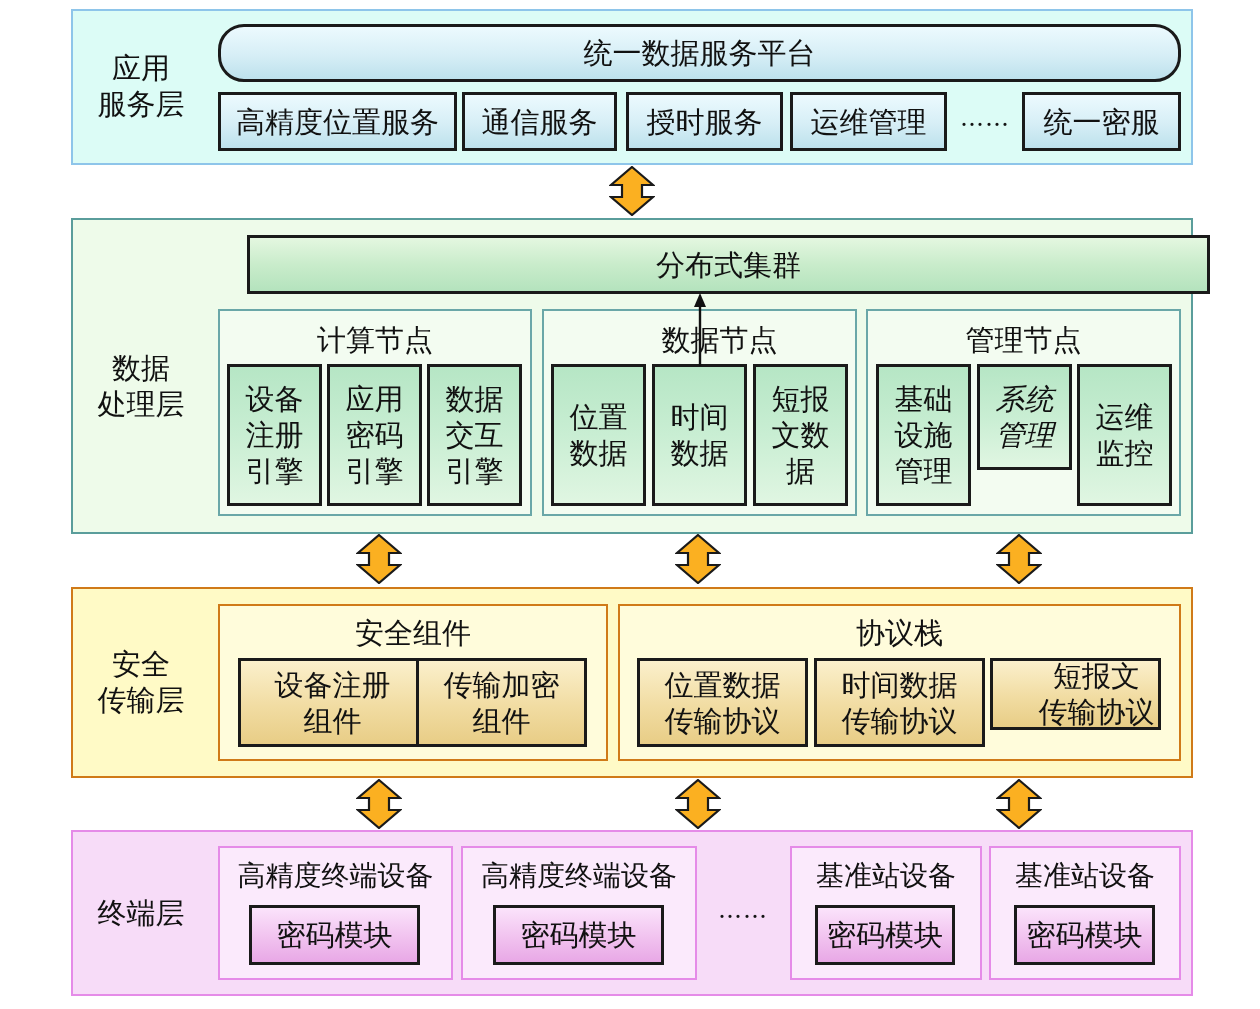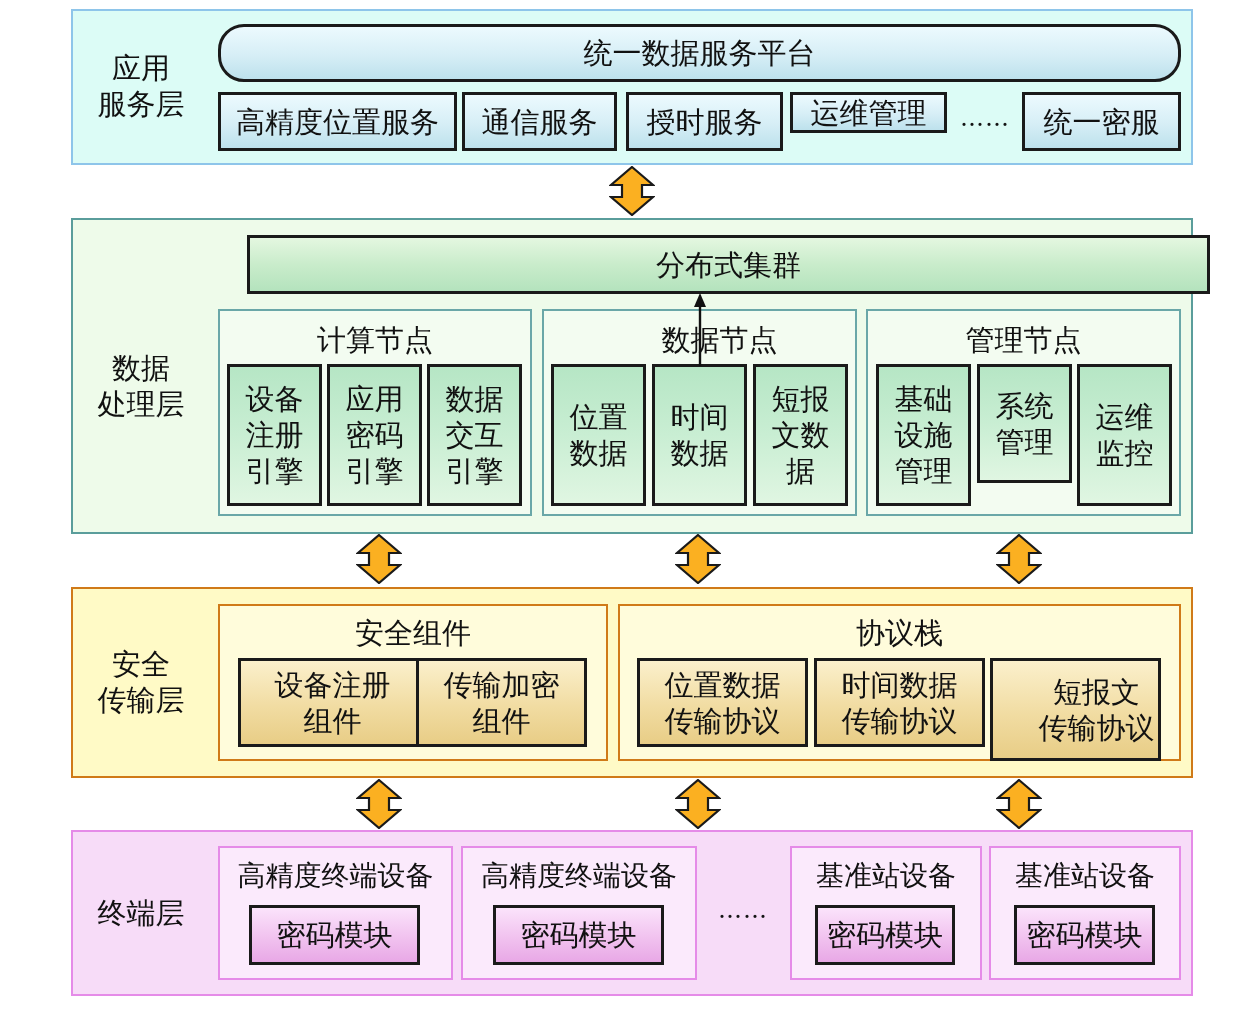--- a/index.html
+++ b/index.html
@@ -40,21 +40,21 @@
 </head>
 <body>
 
 <div id="l1" class="layer"></div>
 <div class="layer-label" style="left:86px; top:50px; width:110px;">应用
 服务层</div>
 <div class="box cyan" style="left:218px; top:24px; width:963px; height:58px;border-radius:26px;">统一数据服务平台</div>
 <div class="box cyan" style="left:218px; top:92px; width:239px; height:59px;">高精度位置服务</div>
 <div class="box cyan" style="left:462px; top:92px; width:155px; height:59px;">通信服务</div>
 <div class="box cyan" style="left:626px; top:92px; width:157px; height:59px;">授时服务</div>
-<div class="box cyan" style="left:790px; top:92px; width:157px; height:41px;">运维管理</div>
+<div class="box cyan" style="left:790px; top:92px; width:157px; height:59px;">运维管理</div>
 <div class="ellipsis" style="left:952px; top:104px; width:66px; text-align:center;">……</div>
 <div class="box cyan" style="left:1022px; top:92px; width:159px; height:59px;">统一密服</div>
 
 <svg class="arrow" style="left:609px; top:166px;" viewBox="0 0 46 50">
   <path d="M23 1 L44 19 L33 19 L33 31 L44 31 L23 49 L2 31 L13 31 L13 19 L2 19 Z" fill="#fbb021" stroke="#1a1a1a" stroke-width="2.2" stroke-linejoin="miter"></path>
 </svg>
 
 <div id="l2" class="layer"></div>
 <div class="layer-label" style="left:86px; top:350px; width:110px;">数据
 处理层</div>
@@ -83,21 +83,21 @@
 <div class="box green" style="left:753px; top:364px; width:95px; height:142px;">短报
 文数
 据</div>
 
 <div class="panel green-panel" style="left:866px; top:309px; width:315px; height:207px;">
   <div class="panel-title" style="top:12px;">管理节点</div>
 </div>
 <div class="box green" style="left:876px; top:364px; width:95px; height:142px;">基础
 设施
 管理</div>
-<div class="box green" style="left:977px; top:364px; width:95px; height:119px;">系统
+<div class="box green" style="left:977px; top:364px; width:95px; height:106px;font-style:italic;">系统
 管理</div>
 <div class="box green" style="left:1077px; top:364px; width:95px; height:142px;">运维
 监控</div>
 
 <svg class="abs" style="left:690px; top:292px; width:20px; height:74px;" viewBox="0 0 20 74">
   <line x1="10" y1="12" x2="10" y2="74" stroke="#111" stroke-width="2.4"></line>
   <path d="M10 1 L16 15 L4 15 Z" fill="#111"></path>
 </svg>
 
 <svg class="arrow" style="left:356px; top:534px;" viewBox="0 0 46 50">
@@ -122,21 +122,21 @@
 <div class="box tan" style="left:416px; top:658px; width:171px; height:89px;">传输加密
 组件</div>
 
 <div class="panel yellow-panel" style="left:618px; top:604px; width:563px; height:157px;">
   <div class="panel-title" style="top:10px;">协议栈</div>
 </div>
 <div class="box tan" style="left:637px; top:658px; width:171px; height:89px;">位置数据
 传输协议</div>
 <div class="box tan" style="left:814px; top:658px; width:171px; height:89px;">时间数据
 传输协议</div>
-<div class="box tan" style="left:990px; top:658px; width:171px; height:103px;padding-left:42px;">短报文
+<div class="box tan" style="left:990px; top:658px; width:171px; height:72px;padding-left:42px;">短报文
 传输协议</div>
 
 <svg class="arrow" style="left:356px; top:779px;" viewBox="0 0 46 50">
   <path d="M23 1 L44 19 L33 19 L33 31 L44 31 L23 49 L2 31 L13 31 L13 19 L2 19 Z" fill="#fbb021" stroke="#1a1a1a" stroke-width="2.2"></path>
 </svg>
 <svg class="arrow" style="left:675px; top:779px;" viewBox="0 0 46 50">
   <path d="M23 1 L44 19 L33 19 L33 31 L44 31 L23 49 L2 31 L13 31 L13 19 L2 19 Z" fill="#fbb021" stroke="#1a1a1a" stroke-width="2.2"></path>
 </svg>
 <svg class="arrow" style="left:996px; top:779px;" viewBox="0 0 46 50">
   <path d="M23 1 L44 19 L33 19 L33 31 L44 31 L23 49 L2 31 L13 31 L13 19 L2 19 Z" fill="#fbb021" stroke="#1a1a1a" stroke-width="2.2"></path>

